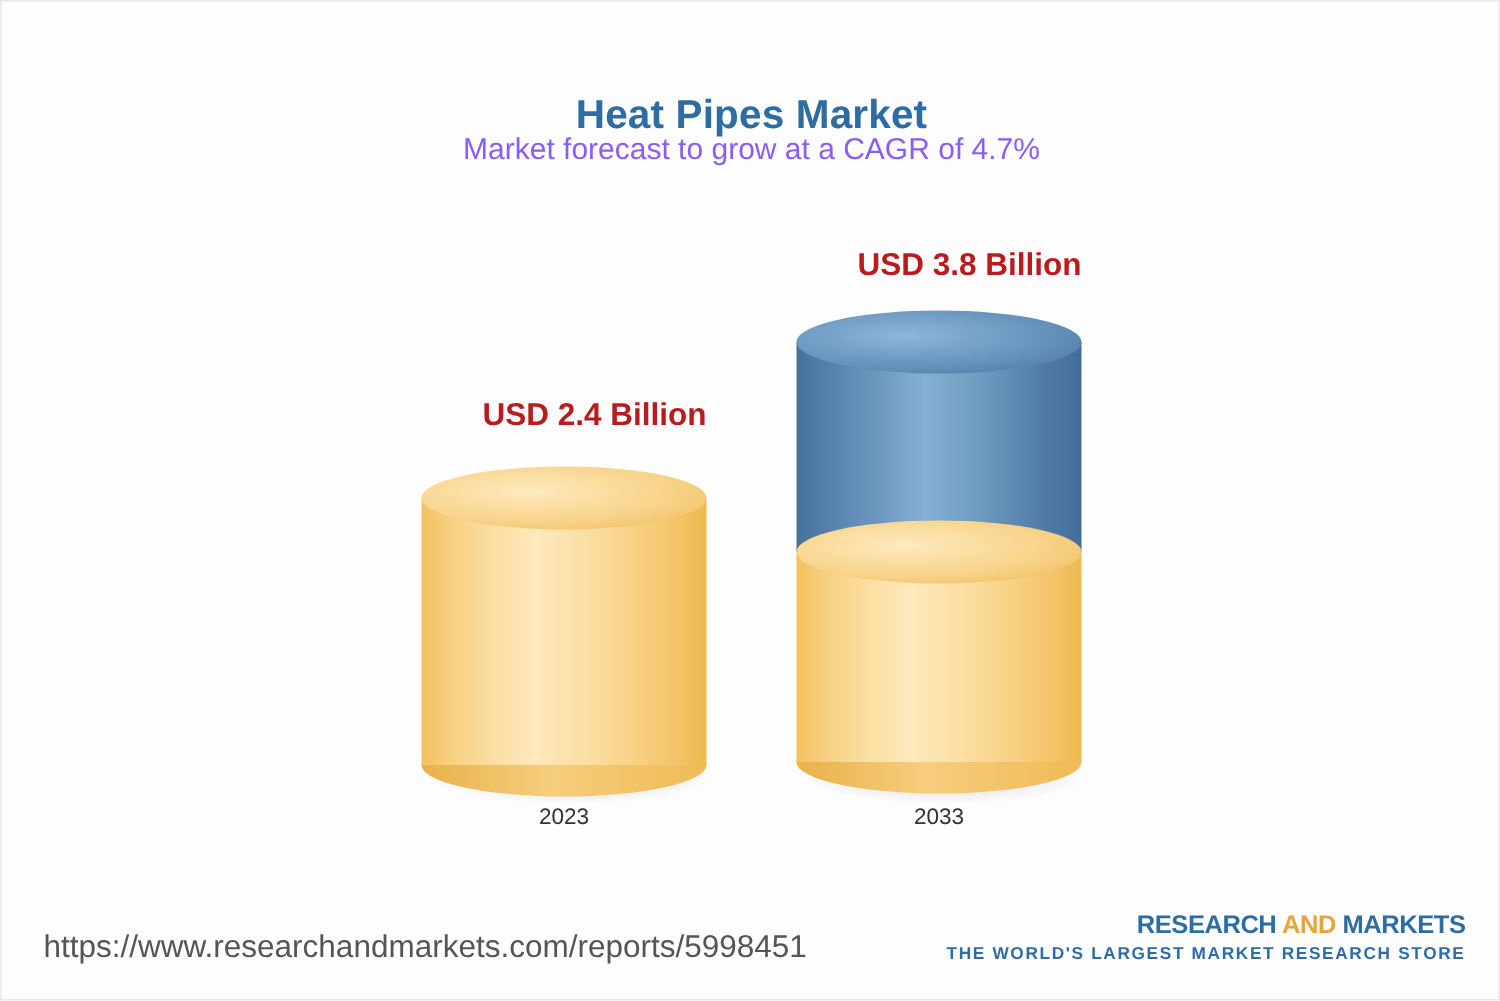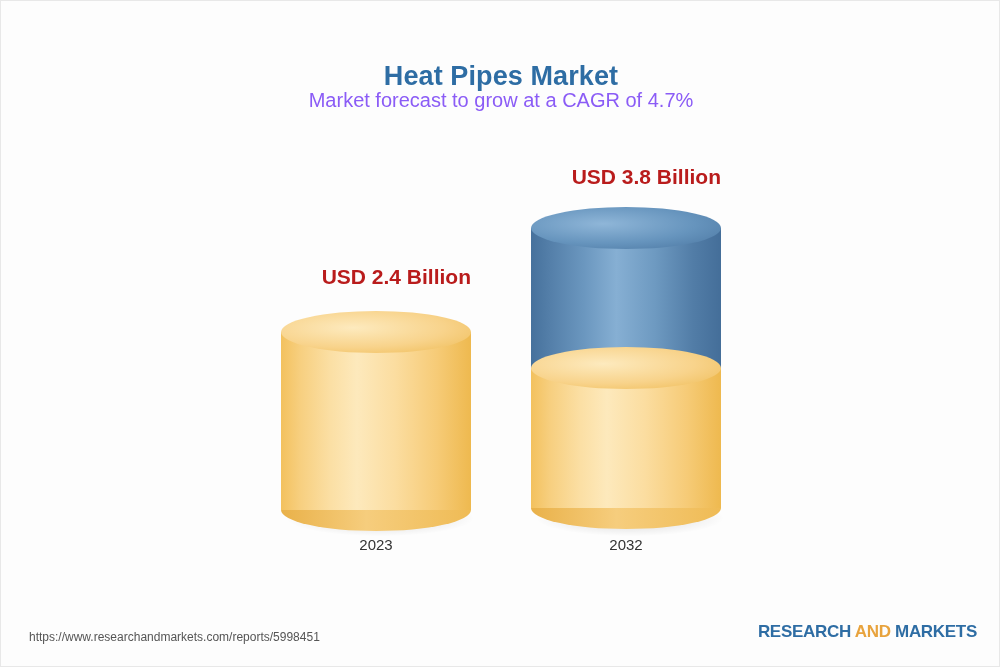--- a/index.html
+++ b/index.html
@@ -129,21 +129,21 @@
     position: absolute;
     background: radial-gradient(ellipse at center, rgba(0,0,0,0.16) 0%, rgba(0,0,0,0.0) 72%);
     border-radius: 50%;
   }
 
   
   #source-url {
     position: absolute;
     left: 28px;
     bottom: 22px;
-    font-size: 12px;
+    font-size: 21px;
     color: #555555;
   }
   #logo {
     position: absolute;
     right: 22px;
     bottom: 24px;
     text-align: right;
   }
   #logo-main {
     font-size: 17px;
@@ -195,22 +195,23 @@
 
       <div class="cyl-bottom cap-yellow-bottom" style="top:280px; height:42px;"></div>
       <div class="cyl-body fill-yellow" style="top:161px; height:140px;"></div>
 
       <div class="cyl-body fill-blue" style="top:21px; height:140px;"></div>
 
       <div class="cyl-bottom cap-yellow-top" style="top:140px; height:42px;"></div>
       <div class="cyl-top cap-blue-top" style="top:0px; height:42px;"></div>
     </div>
 
-    <div class="cat-label" style="top:387px;">2032</div>
+    <div class="cat-label" style="top:387px;">2033</div>
   </div>
 
   <div id="source-url">https://www.researchandmarkets.com/reports/5998451</div>
 
   <div id="logo">
     <div id="logo-main"><span>RESEARCH </span><span class="and">AND </span><span>MARKETS</span></div>
+    <div id="logo-tag">THE WORLD'S LARGEST MARKET RESEARCH STORE</div>
   </div>
 
 </div>
 
 </body></html>

